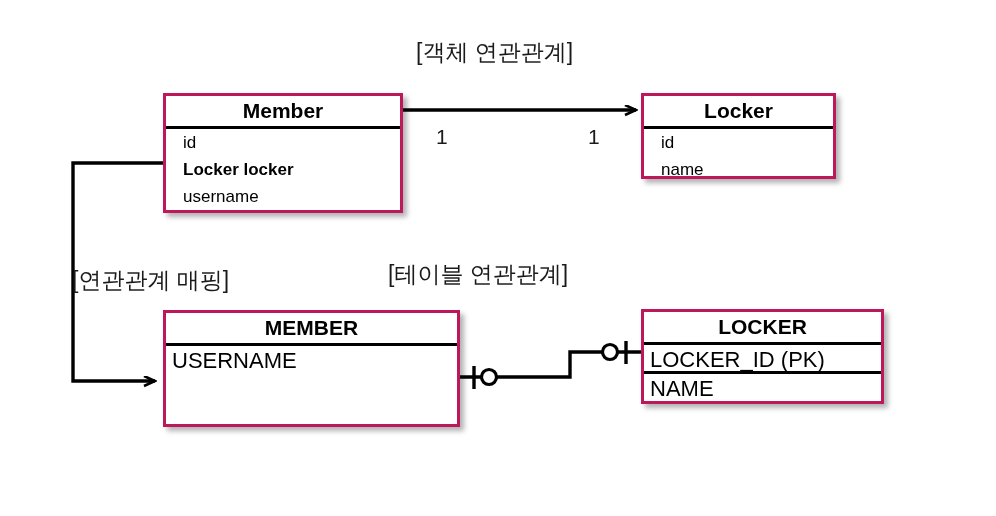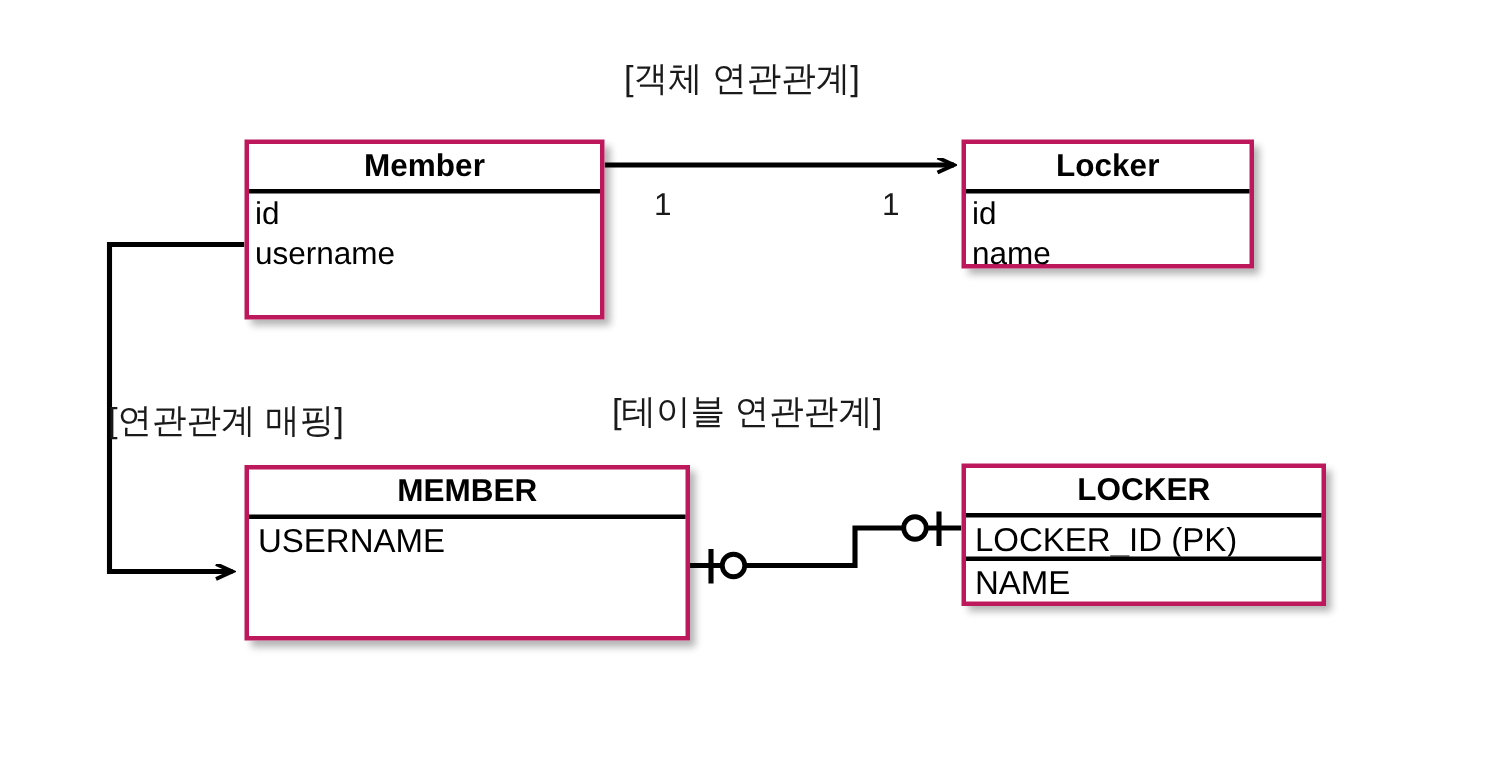--- a/index.html
+++ b/index.html
@@ -53,21 +53,21 @@
     overflow: hidden;
   }
   .box .row.sep {
     border-bottom: 3px solid #000000;
   }
   .box .row.bold {
     font-weight: bold;
   }
   
   .obj .hdr { font-size: 21px; line-height: 30px; height: 33px; }
-  .obj .row { font-size: 21px; line-height: 27px; height: 27px; padding-left: 4px; }
+  .obj .row { font-size: 17px; line-height: 27px; height: 27px; padding-left: 17px; }
   
   .tbl .hdr { font-size: 21px; line-height: 30px; height: 33px; }
   .tbl .row { font-size: 22px; line-height: 29px; height: 29px; padding-left: 6px; }
 
   
   .label {
     position: absolute;
     white-space: nowrap;
     font-size: 23px;
     line-height: 28px;
@@ -115,31 +115,32 @@
 
       <g>
         <circle cx="610" cy="352" r="7.5" fill="#ffffff" stroke="#000000" stroke-width="3.2"></circle>
         <line x1="626" y1="341" x2="626" y2="364" stroke="#000000" stroke-width="3.4"></line>
       </g>
     </g>
   </svg>
 
   <div class="label" style="left:416px; top:38px;">[객체 연관관계]</div>
 
-  <div class="label" style="left:408px; top:260px;text-align:center;">[테이블 연관관계]</div>
+  <div class="label" style="left:388px; top:260px;text-align:center;">[테이블 연관관계]</div>
 
   <div class="label" style="left:72px; top:250px;margin-top:16px;">[연관관계 매핑]</div>
 
   <div class="mult" style="left:436px; top:125px;">1</div>
 
   <div class="mult" style="left:588px; top:125px;">1</div>
 
   <div class="box obj" style="left:163px; top:93px; width:240px; height:120px;">
     <div class="hdr">Member</div>
     <div class="row">id</div>
+    <div class="row bold">Locker locker</div>
     <div class="row">username</div>
   </div>
 
   <div class="box obj" style="left:641px; top:93px; width:195px; height:86px;">
     <div class="hdr">Locker</div>
     <div class="row">id</div>
     <div class="row">name</div>
   </div>
 
   <div class="box tbl" style="left:163px; top:310px; width:297px; height:117px;">

